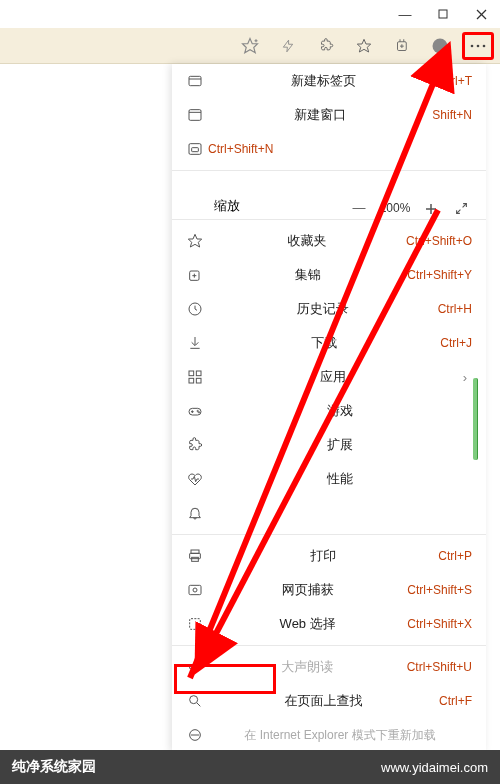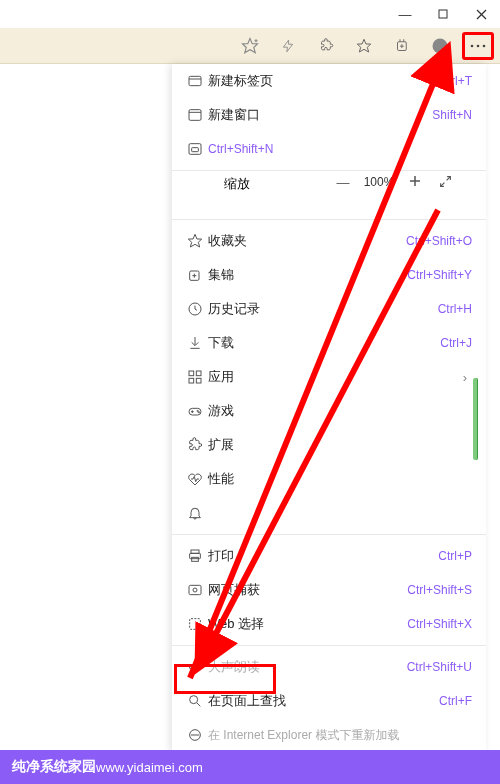--- a/index.html
+++ b/index.html
@@ -3,35 +3,35 @@
 <meta charset="utf-8">
 <style>
 * { box-sizing: border-box; margin: 0; padding: 0; }
 body { width: 500px; height: 784px; font-family: "Microsoft YaHei", sans-serif; font-size: 13px; background: #fff; position: relative; overflow: hidden; }
 .window-controls { position: absolute; top: 0; right: 0; height: 28px; display: flex; align-items: center; }
 .wc { width: 38px; height: 28px; display: flex; align-items: center; justify-content: center; color: #333; }
 .toolbar { position: absolute; top: 28px; left: 0; right: 0; height: 36px; background: #f5eedc; display: flex; align-items: center; justify-content: flex-end; padding-right: 6px; gap: 6px; border-bottom: 1px solid #e0d8c0; }
 .tb-icon { width: 32px; height: 28px; display: flex; align-items: center; justify-content: center; color: #5a5a5a; border-radius: 3px; }
 .tb-icon.red-box { border: 3px solid #ff0000; }
 .menu { position: absolute; top: 64px; left: 172px; right: 14px; background: #fff; box-shadow: -2px 0 8px rgba(0,0,0,0.12); }
-.menu-item { display: flex; align-items: center; height: 34px; padding: 0 14px 0 10px; color: #222; }
+.menu-item { display: flex; align-items: center; height: 34px; padding: 0 14px 0 10px; color: #222; text-align: center; }
 .menu-item.disabled { color: #aaa; }
 .mi-icon { width: 26px; display: flex; align-items: center; justify-content: center; color: #555; flex-shrink: 0; }
 .mi-icon svg { width: 16px; height: 16px; }
 .mi-label { flex: 1; font-size: 13px; }
-.mi-shortcut { font-size: 12px; color: #8b5cf6; }
+.mi-shortcut { font-size: 12px; color: #c2410c; }
 .mi-chevron { width: 14px; display: flex; align-items: center; justify-content: center; color: #888; }
 .divider { height: 1px; background: #e8e8e8; margin: 4px 0; }
-.zoom-row { display: flex; align-items: flex-start; height: 40px; padding: 0 26px; }
+.zoom-row { display: flex; align-items: flex-end; height: 40px; padding: 0 10px; margin-left: 6px; }
 .zoom-label { margin-left: 26px; flex: 1; font-size: 13px; }
 .zoom-btn { width: 30px; display: flex; align-items: center; justify-content: center; color: #555; }
 .zoom-pct { width: 42px; text-align: center; font-size: 12px; color: #333; }
 .red-box-settings { position: absolute; border: 3px solid #ff0000; pointer-events: none; }
 .scrollbar { position: absolute; right: 22px; top: 378px; width: 5px; height: 82px; background: #7ecb7e; border-radius: 2px; border-right: 1px solid #3a9a3a; }
-.watermark { position: absolute; bottom: 0; left: 0; right: 0; height: 34px; background: #8b5cf6; color: #fff; display: flex; align-items: center; justify-content: flex-start; padding: 0 12px; font-size: 13px; }
+.watermark { position: absolute; bottom: 0; left: 0; right: 0; height: 34px; background: #404040; color: #fff; display: flex; align-items: center; justify-content: space-between; padding: 0 12px; font-size: 13px; }
 .watermark .logo { font-weight: bold; font-size: 14px; }
 .arrow-svg { position: absolute; top: 0; left: 0; pointer-events: none; }
 </style>
 </head>
 <body>
 
 <div class="window-controls">
   <div class="wc">—</div>
   <div class="wc">
       <svg width="10" height="10">

